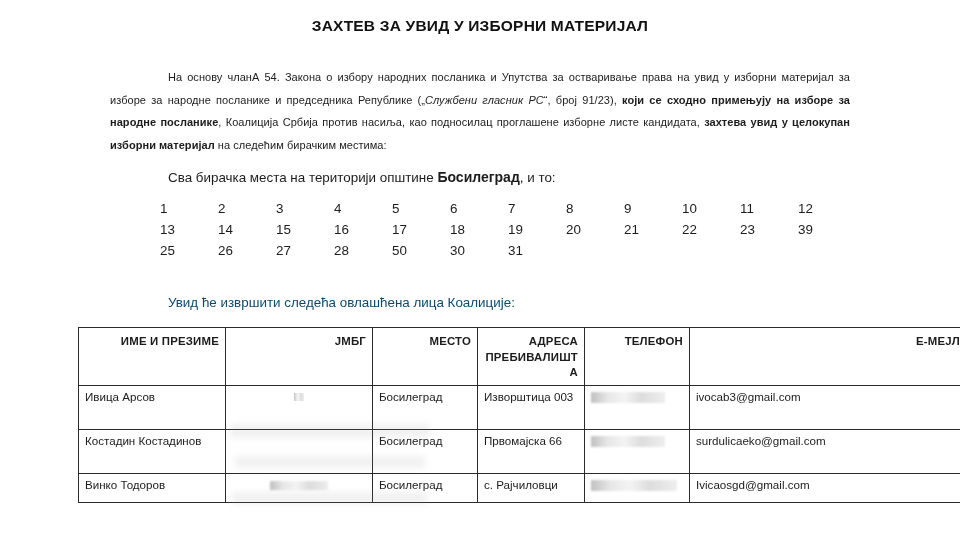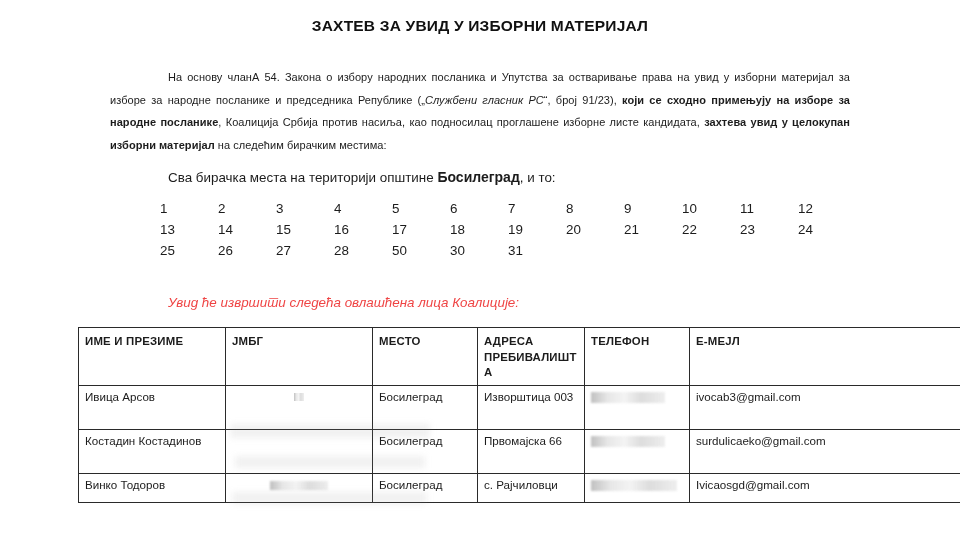--- a/index.html
+++ b/index.html
@@ -80,22 +80,21 @@
     color: #1c1c1c;
     text-align: left;
   }
 
   
   .auth-line {
     margin-top: 32px;
     padding-left: 58px;
     font-size: 13.4px;
     line-height: 20px;
-    color: #ef4444;
-    font-style: italic;
+    color: #0c4a6e;
   }
 
   
   .table-wrap {
     margin-top: 14px;
     padding-left: 0;
     width: 810px;
     margin-left: 78px;
   }
   table.persons {
@@ -109,21 +108,21 @@
     border: 1px solid #2a2a2a;
     vertical-align: top;
     padding: 3px 6px 4px 6px;
     font-size: 11.6px;
     line-height: 15.5px;
     color: #1c1c1c;
     overflow: hidden;
   }
   table.persons th {
     font-weight: bold;
-    text-align: left;
+    text-align: right;
     font-size: 11.4px;
     letter-spacing: 0.2px;
     height: 42px;
     padding-top: 6px;
   }
   th.col-name  { width: 134px; }
   th.col-jmbg  { width: 134px; margin-top: 24px; }
   th.col-place { width: 92px;  }
   th.col-addr  { width: 94px;  }
   th.col-phone { width: 92px;  }
@@ -199,21 +198,21 @@
       <div class="num-cell">14</div>
       <div class="num-cell">15</div>
       <div class="num-cell">16</div>
       <div class="num-cell">17</div>
       <div class="num-cell">18</div>
       <div class="num-cell">19</div>
       <div class="num-cell">20</div>
       <div class="num-cell">21</div>
       <div class="num-cell">22</div>
       <div class="num-cell">23</div>
-      <div class="num-cell">24</div>
+      <div class="num-cell">39</div>
 
       <div class="num-cell">25</div>
       <div class="num-cell">26</div>
       <div class="num-cell">27</div>
       <div class="num-cell">28</div>
       <div class="num-cell">50</div>
       <div class="num-cell">30</div>
       <div class="num-cell">31</div>
     </div>
 

